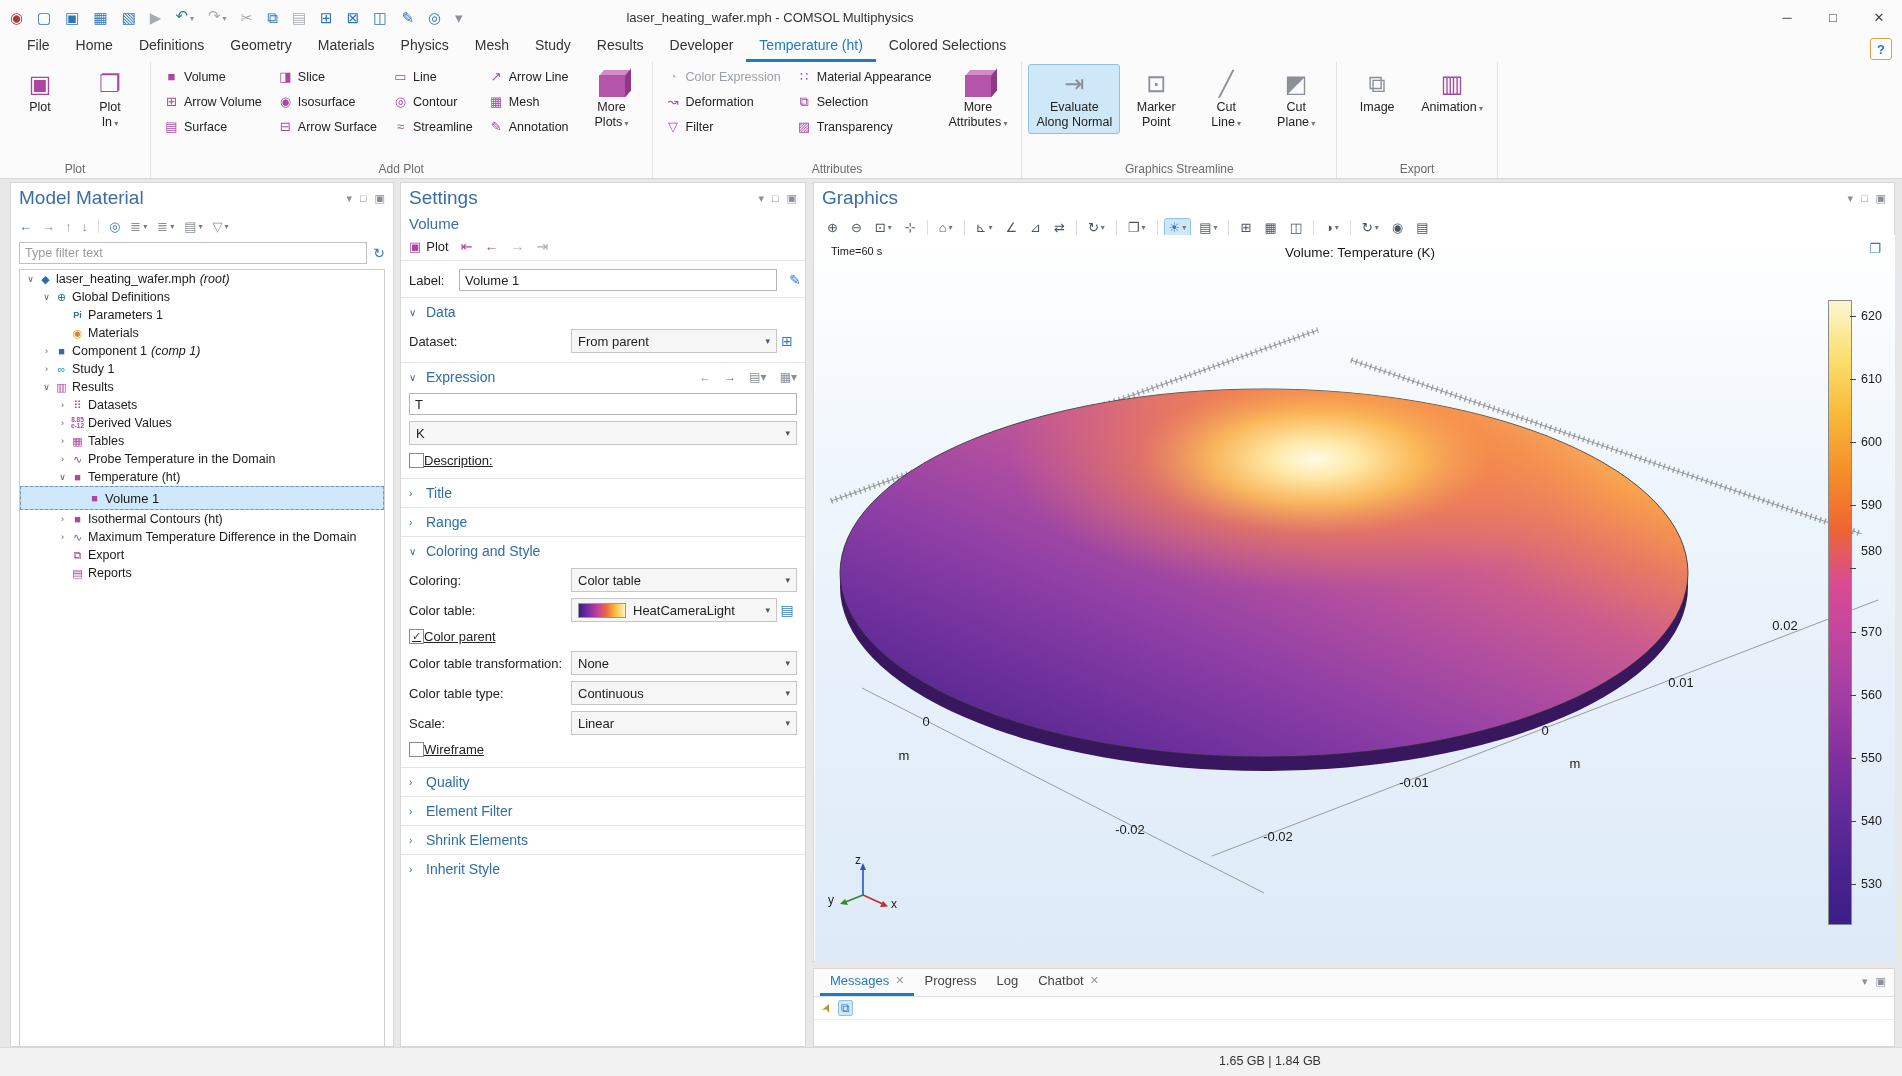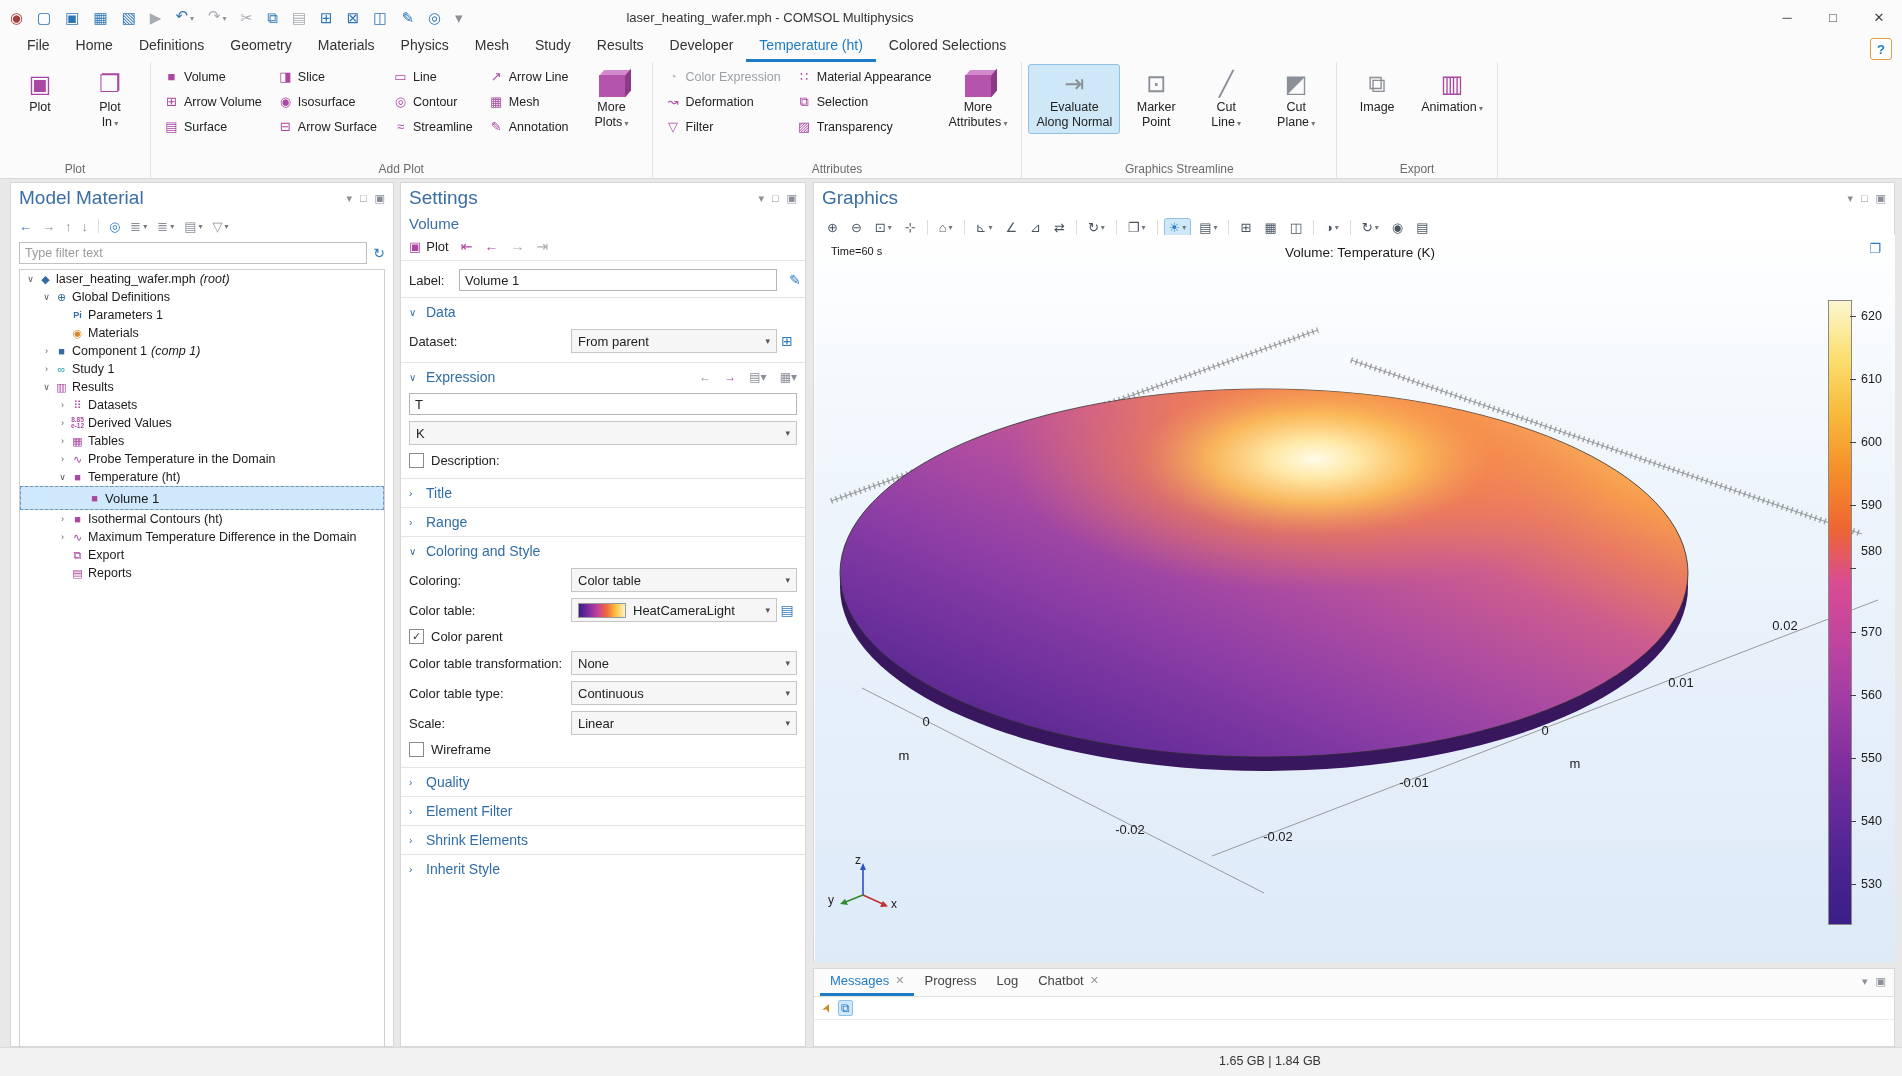--- a/index.html
+++ b/index.html
@@ -90,21 +90,21 @@
   .srow>label{font-size:13px;width:162px;flex-shrink:0;}
   .sel{height:22px;border:1px solid #c6c6c6;background:#f6f6f6;display:flex;align-items:center;
        font-size:13px;padding:0 6px;flex:1;position:relative;color:#222;}
   .sel .dd{margin-left:auto;font-size:9px;color:#555;}
   .sel .swatch{width:46px;height:13px;margin-right:7px;border:1px solid #999;
       background:linear-gradient(90deg,#3a1d86,#7c2da0,#c43f9e,#f06a3c,#fbc23d,#fdf4c8);}
   .frow{padding:2px 8px 4px 8px;}
   .frow .flabel{font-size:13px;padding:4px 0 3px 0;display:block;}
   .finput{width:100%;box-sizing:border-box;height:22px;border:1px solid #b5b5b5;font-size:13px;padding:0 5px;font-family:inherit;color:#222;}
   .finput.dis{color:#9a9a9a;border-color:#cfcfcf;}
-  .cbrow{display:flex;gap:7px;padding:4px 8px;}
+  .cbrow{display:flex;padding:4px 8px;text-decoration:underline;}
   .cb{width:13px;height:13px;border:1px solid #8a8a8a;background:#fff;font-size:11px;line-height:13px;text-align:center;color:#333;}
   .cbrow label{font-size:13px;}
   
   #graphics{left:813px;top:182px;width:1082px;height:780px;}
   #gfx-toolbar{display:flex;align-items:center;gap:3px;padding:2px 8px;height:24px;}
   .gbtn{display:flex;align-items:center;gap:2px;padding:1px 4px;border-radius:3px;font-size:13px;color:#4a5560;border:1px solid transparent;}
   .gbtn .dd{font-size:8px;color:#777;}
   .gbtn.hl{background:#cfe8f8;border-color:#8fc2e4;color:#2f7ac0;}
   .gsep{width:1px;height:15px;background:#ddd;margin:0 3px;}
   #plot-area{position:absolute;left:1px;top:52px;width:1080px;height:727px;

